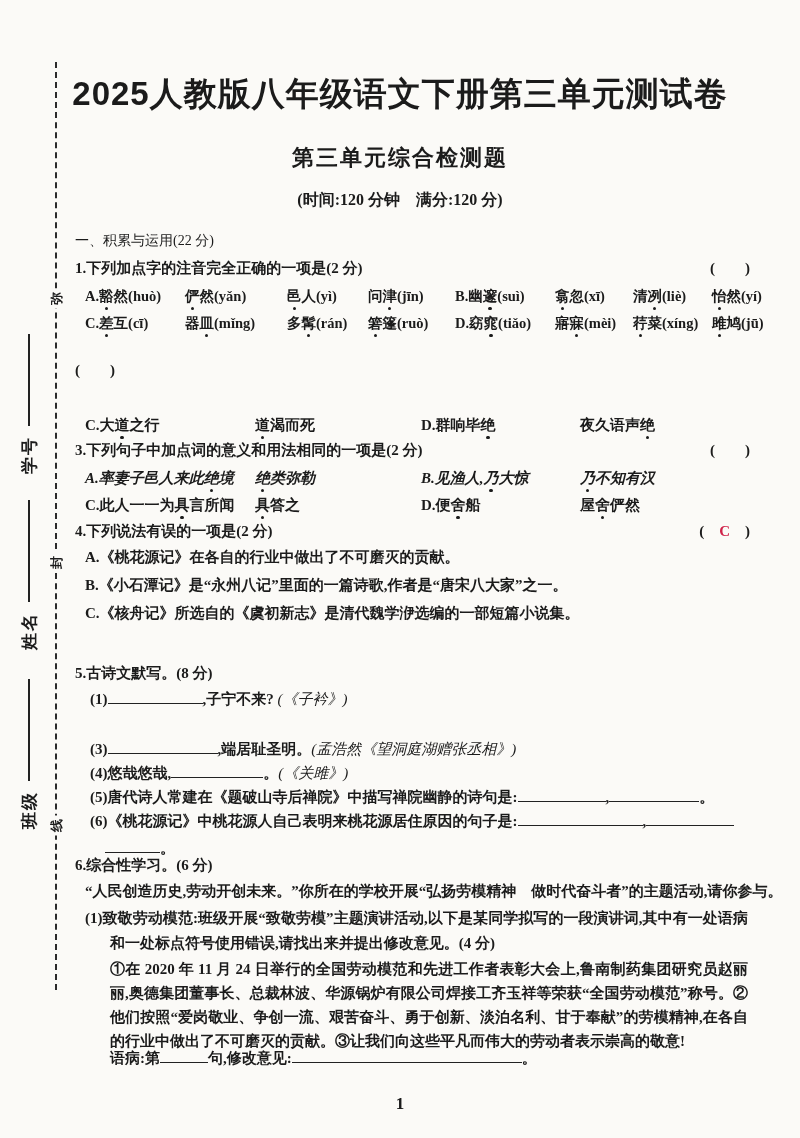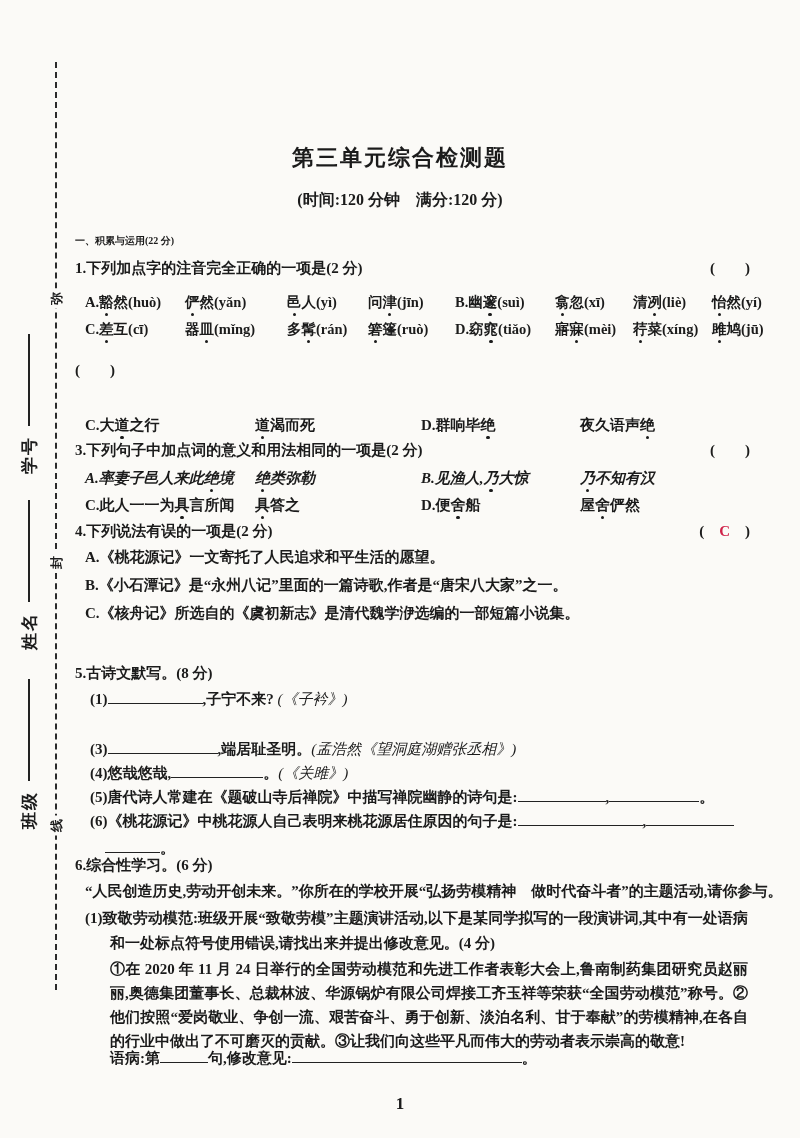--- a/index.html
+++ b/index.html
@@ -15,23 +15,23 @@
   .field{position:absolute;display:flex;align-items:center;transform:rotate(-90deg);}
   .field .flabel{font-size:17px;font-weight:700;letter-spacing:2px;white-space:nowrap;}
   .field .fbl{flex:1;margin-left:10px;border-bottom:2px solid #222;height:0;}
   
   .ln{position:absolute;white-space:nowrap;font-size:15px;font-weight:600;line-height:20px;}
   .center{left:0;right:0;text-align:center;}
   .stem{left:75px;right:50px;display:flex;justify-content:space-between;}
   .title{font-family:"Liberation Sans","DejaVu Sans",sans-serif;font-weight:900;font-size:33px;letter-spacing:1px;}
   .subtitle{font-size:22px;font-weight:800;letter-spacing:2px;}
   .meta{font-size:16px;font-weight:700;}
-  .heading{font-size:10px;font-weight:700;}
+  .heading{font-size:14px;font-weight:400;}
   .opts{font-size:14.5px;}
-  .g8{display:grid;grid-template-columns:100px 102px 81px 87px 100px 78px 79px auto;margin-top:6px;}
+  .g8{display:grid;grid-template-columns:100px 102px 81px 87px 100px 78px 79px auto;}
   .g4{display:grid;grid-template-columns:170px 166px 159px auto;}
   .para{position:absolute;font-size:15px;font-weight:600;line-height:25px;text-align:justify;white-space:normal;}
   
   .d{position:relative;}
   .d::after{content:"";position:absolute;left:50%;margin-left:-1.7px;bottom:-6px;width:3.4px;height:3.4px;border-radius:50%;background:#1b1b1b;}
   .k{font-style:italic;font-weight:500;}
   .r{color:var(--answer-red,#d0234a);font-weight:800;}
   .bl{display:inline-block;border-bottom:1.7px solid #222;height:0.95em;vertical-align:baseline;}
   .pagenum{font-size:17px;font-weight:600;}
 </style>
@@ -51,20 +51,21 @@
   </div>
   <div class="field" style="left:-46px;top:562px;width:150px;height:26px;">
     <span class="flabel">姓名</span>
     <span class="fbl"></span>
   </div>
   <div class="field" style="left:-46px;top:741px;width:150px;height:26px;">
     <span class="flabel">班级</span>
     <span class="fbl"></span>
   </div>
 
+  <div class="ln center title" style="top:84px;">2025人教版八年级语文下册第三单元测试卷</div>
   <div class="ln center subtitle" style="top:148px;">第三单元综合检测题</div>
   <div class="ln center meta" style="top:190px;">(时间:120 分钟　满分:120 分)</div>
 
   <div class="ln heading" style="left:75px;top:231px;">一、积累与运用(22 分)</div>
 
   <div class="ln stem" style="top:258px;">
     <span>1.下列加点字的注音完全正确的一项是(2 分)</span>
     <span>(　　)</span>
   </div>
   <div class="ln opts g8" style="left:85px;right:40px;top:286px;">
@@ -112,21 +113,21 @@
     <span><span>C.此人一一为</span><span class="d">具</span><span>言所闻</span></span>
     <span><span class="d">具</span><span>答之</span></span>
     <span><span>D.便</span><span class="d">舍</span><span>船</span></span>
     <span><span>屋</span><span class="d">舍</span><span>俨然</span></span>
   </div>
 
   <div class="ln stem" style="top:521px;">
     <span>4.下列说法有误的一项是(2 分)</span>
     <span><span>(　</span><span class="r">C</span><span>　)</span></span>
   </div>
-  <div class="ln" style="left:85px;top:547px;">A.《桃花源记》一文寄托了人民追求和平生活的愿望。</div>
+  <div class="ln" style="left:85px;top:547px;">A.《桃花源记》在各自的行业中做出了不可磨灭的贡献。</div>
   <div class="ln" style="left:85px;top:575px;">B.《小石潭记》是“永州八记”里面的一篇诗歌,作者是“唐宋八大家”之一。</div>
   <div class="ln" style="left:85px;top:603px;">C.《核舟记》所选自的《虞初新志》是清代魏学洢选编的一部短篇小说集。</div>
 
   <div class="ln" style="left:75px;top:663px;">5.古诗文默写。(8 分)</div>
   <div class="ln" style="left:90px;top:689px;"><span>(1)</span><span class="bl" style="width: 95px;"></span><span>,子宁不来? </span><span class="k">(《子衿》)</span></div>
   <div class="ln" style="left:90px;top:739px;"><span>(3)</span><span class="bl" style="width: 110px;"></span><span>,端居耻圣明。</span><span class="k">(孟浩然《望洞庭湖赠张丞相》)</span></div>
   <div class="ln" style="left:90px;top:763px;"><span>(4)悠哉悠哉,</span><span class="bl" style="width: 92px;"></span><span>。</span><span class="k">(《关雎》)</span></div>
   <div class="ln" style="left:90px;top:787px;"><span>(5)唐代诗人常建在《题破山寺后禅院》中描写禅院幽静的诗句是:</span><span class="bl" style="width: 88px;"></span><span>,</span><span class="bl" style="width: 90px;"></span><span>。</span></div>
   <div class="ln" style="left:90px;top:811px;"><span>(6)《桃花源记》中桃花源人自己表明来桃花源居住原因的句子是:</span><span class="bl" style="width: 125px;"></span><span>,</span><span class="bl" style="width: 88px;"></span></div>
   <div class="ln" style="left:105px;top:838px;"><span class="bl" style="width: 55px;"></span><span>。</span></div>

